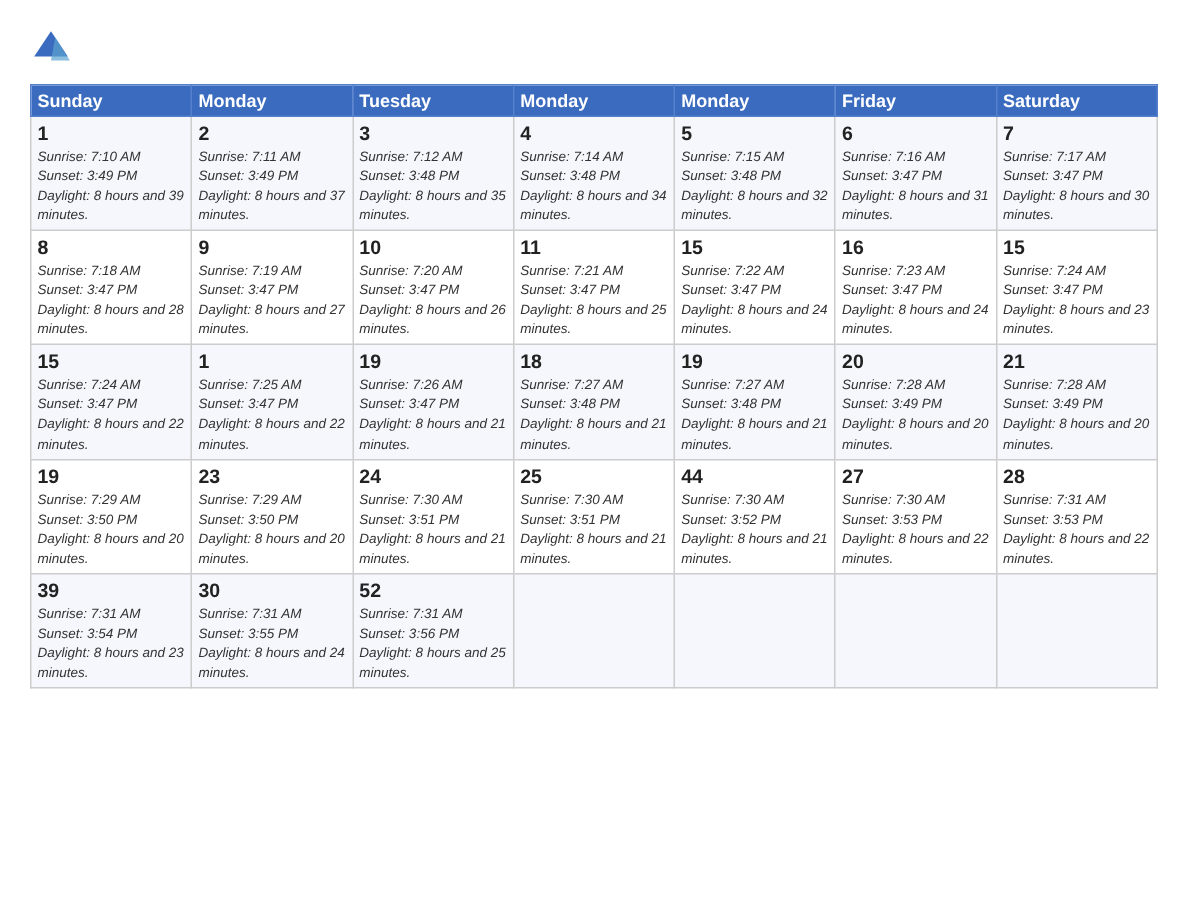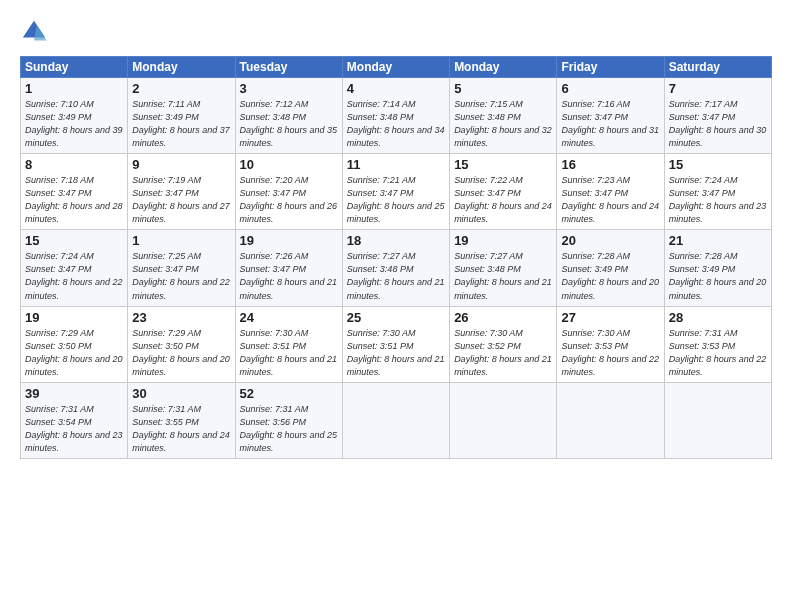--- a/index.html
+++ b/index.html
@@ -179,21 +179,21 @@
         </tr>
         <tr>
           <td><span class="day-num">19</span>
 <span class="day-info">Sunrise: 7:29 AM<br>Sunset: 3:50 PM<br>Daylight: 8 hours and 20 minutes.</span></td>
           <td><span class="day-num">23</span>
 <span class="day-info">Sunrise: 7:29 AM<br>Sunset: 3:50 PM<br>Daylight: 8 hours and 20 minutes.</span></td>
           <td><span class="day-num">24</span>
 <span class="day-info">Sunrise: 7:30 AM<br>Sunset: 3:51 PM<br>Daylight: 8 hours and 21 minutes.</span></td>
           <td><span class="day-num">25</span>
 <span class="day-info">Sunrise: 7:30 AM<br>Sunset: 3:51 PM<br>Daylight: 8 hours and 21 minutes.</span></td>
-          <td><span class="day-num">26</span>
+          <td><span class="day-num">44</span>
 <span class="day-info">Sunrise: 7:30 AM<br>Sunset: 3:52 PM<br>Daylight: 8 hours and 21 minutes.</span></td>
           <td><span class="day-num">27</span>
 <span class="day-info">Sunrise: 7:30 AM<br>Sunset: 3:53 PM<br>Daylight: 8 hours and 22 minutes.</span></td>
           <td><span class="day-num">28</span>
 <span class="day-info">Sunrise: 7:31 AM<br>Sunset: 3:53 PM<br>Daylight: 8 hours and 22 minutes.</span></td>
         </tr>
         <tr>
           <td><span class="day-num">39</span>
 <span class="day-info">Sunrise: 7:31 AM<br>Sunset: 3:54 PM<br>Daylight: 8 hours and 23 minutes.</span></td>
           <td><span class="day-num">30</span>

